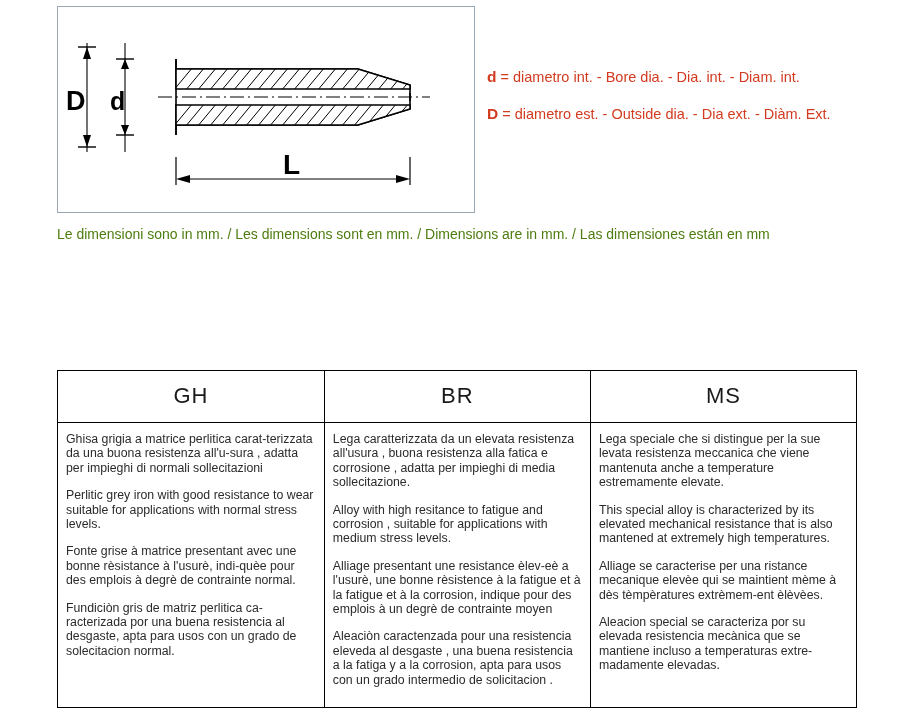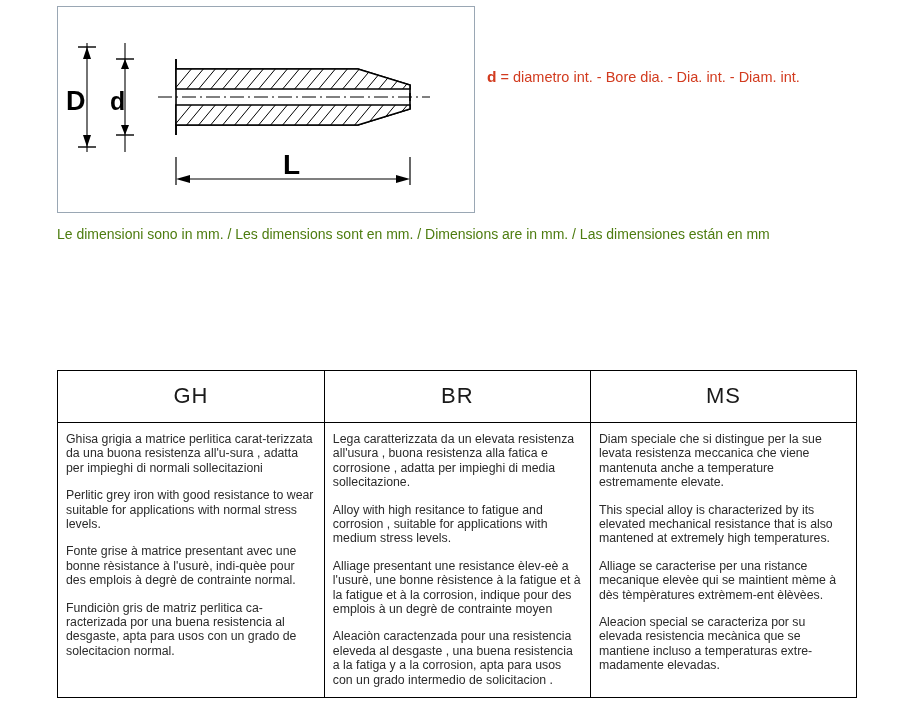--- a/index.html
+++ b/index.html
@@ -76,21 +76,21 @@
   }
   .mat-head {
     text-align: center;
     font-size: 22px;
     font-weight: normal;
     letter-spacing: 1px;
     padding: 12px 0 13px 0;
     color: #1a1a1a;
   }
   .mat-cell {
-    padding: 9px 8px 10px 8px;
+    padding: 9px 8px 20px 8px;
   }
   .mat-para {
     font-size: 12.3px;
     line-height: 14.4px;
     margin: 0 0 13px 0;
     color: #2b2b2b;
   }
   .mat-para:last-child {
     margin-bottom: 0;
   }
@@ -212,20 +212,23 @@
     <text x="8" y="103" font-family="Liberation Sans, sans-serif" font-size="27" font-weight="bold" fill="#000">D</text>
     <text x="52" y="103" font-family="Liberation Sans, sans-serif" font-size="25" font-weight="bold" fill="#000">d</text>
     <text x="225" y="167" font-family="Liberation Sans, sans-serif" font-size="28" font-weight="bold" fill="#000">L</text>
   </svg>
 </div>
 
 <div class="legend">
   <div class="legend-row">
     <span class="legend-sym">d</span><span> = diametro int. - Bore dia. - Dia. int. - Diam. int.</span>
   </div>
+  <div class="legend-row">
+    <span class="legend-sym">D</span><span> = diametro est. - Outside dia. - Dia ext. - Diàm. Ext.</span>
+  </div>
 </div>
 
 <div class="units-note">Le dimensioni sono in mm. / Les dimensions sont en mm. / Dimensions are in mm. / Las dimensiones están en mm</div>
 
 <table class="mat-table">
   <thead>
     <tr>
       <th class="mat-head" style="width:33.4%">GH</th>
       <th class="mat-head" style="width:33.3%">BR</th>
       <th class="mat-head" style="width:33.3%">MS</th>
@@ -239,20 +242,20 @@
         <p class="mat-para">Fonte grise à matrice presentant avec une bonne rèsistance à l'usurè, indi-quèe pour des emplois à degrè de contrainte normal.</p>
         <p class="mat-para">Fundiciòn gris de matriz perlitica ca-racterizada por una buena resistencia al desgaste, apta para usos con un grado de solecitacion normal.</p>
       </td>
       <td class="mat-cell">
         <p class="mat-para">Lega caratterizzata da un elevata resistenza all'usura , buona resistenza alla fatica e corrosione , adatta per impieghi di media sollecitazione.</p>
         <p class="mat-para">Alloy with high resitance to fatigue and corrosion , suitable for applications with medium stress levels.</p>
         <p class="mat-para">Alliage presentant une resistance èlev-eè a l'usurè, une bonne rèsistence à la fatigue et à la fatigue et à la corrosion, indique pour des emplois à un degrè de contrainte moyen</p>
         <p class="mat-para">Aleaciòn caractenzada pour una resistencia eleveda al desgaste , una buena resistencia a la fatiga y a la corrosion, apta para usos con un grado intermedio de solicitacion .</p>
       </td>
       <td class="mat-cell">
-        <p class="mat-para">Diam speciale che si distingue per la sue levata resistenza meccanica che viene mantenuta anche a temperature estremamente elevate.</p>
+        <p class="mat-para">Lega speciale che si distingue per la sue levata resistenza meccanica che viene mantenuta anche a temperature estremamente elevate.</p>
         <p class="mat-para">This special alloy is characterized by its elevated mechanical resistance that is also mantened at extremely high temperatures.</p>
         <p class="mat-para">Alliage se caracterise per una ristance mecanique elevèe qui se maintient mème à dès tèmpèratures extrèmem-ent èlèvèes.</p>
         <p class="mat-para">Aleacion special se caracteriza por su elevada resistencia mecànica que se mantiene incluso a temperaturas extre-madamente elevadas.</p>
       </td>
     </tr>
   </tbody>
 </table>
 
 </body></html>

